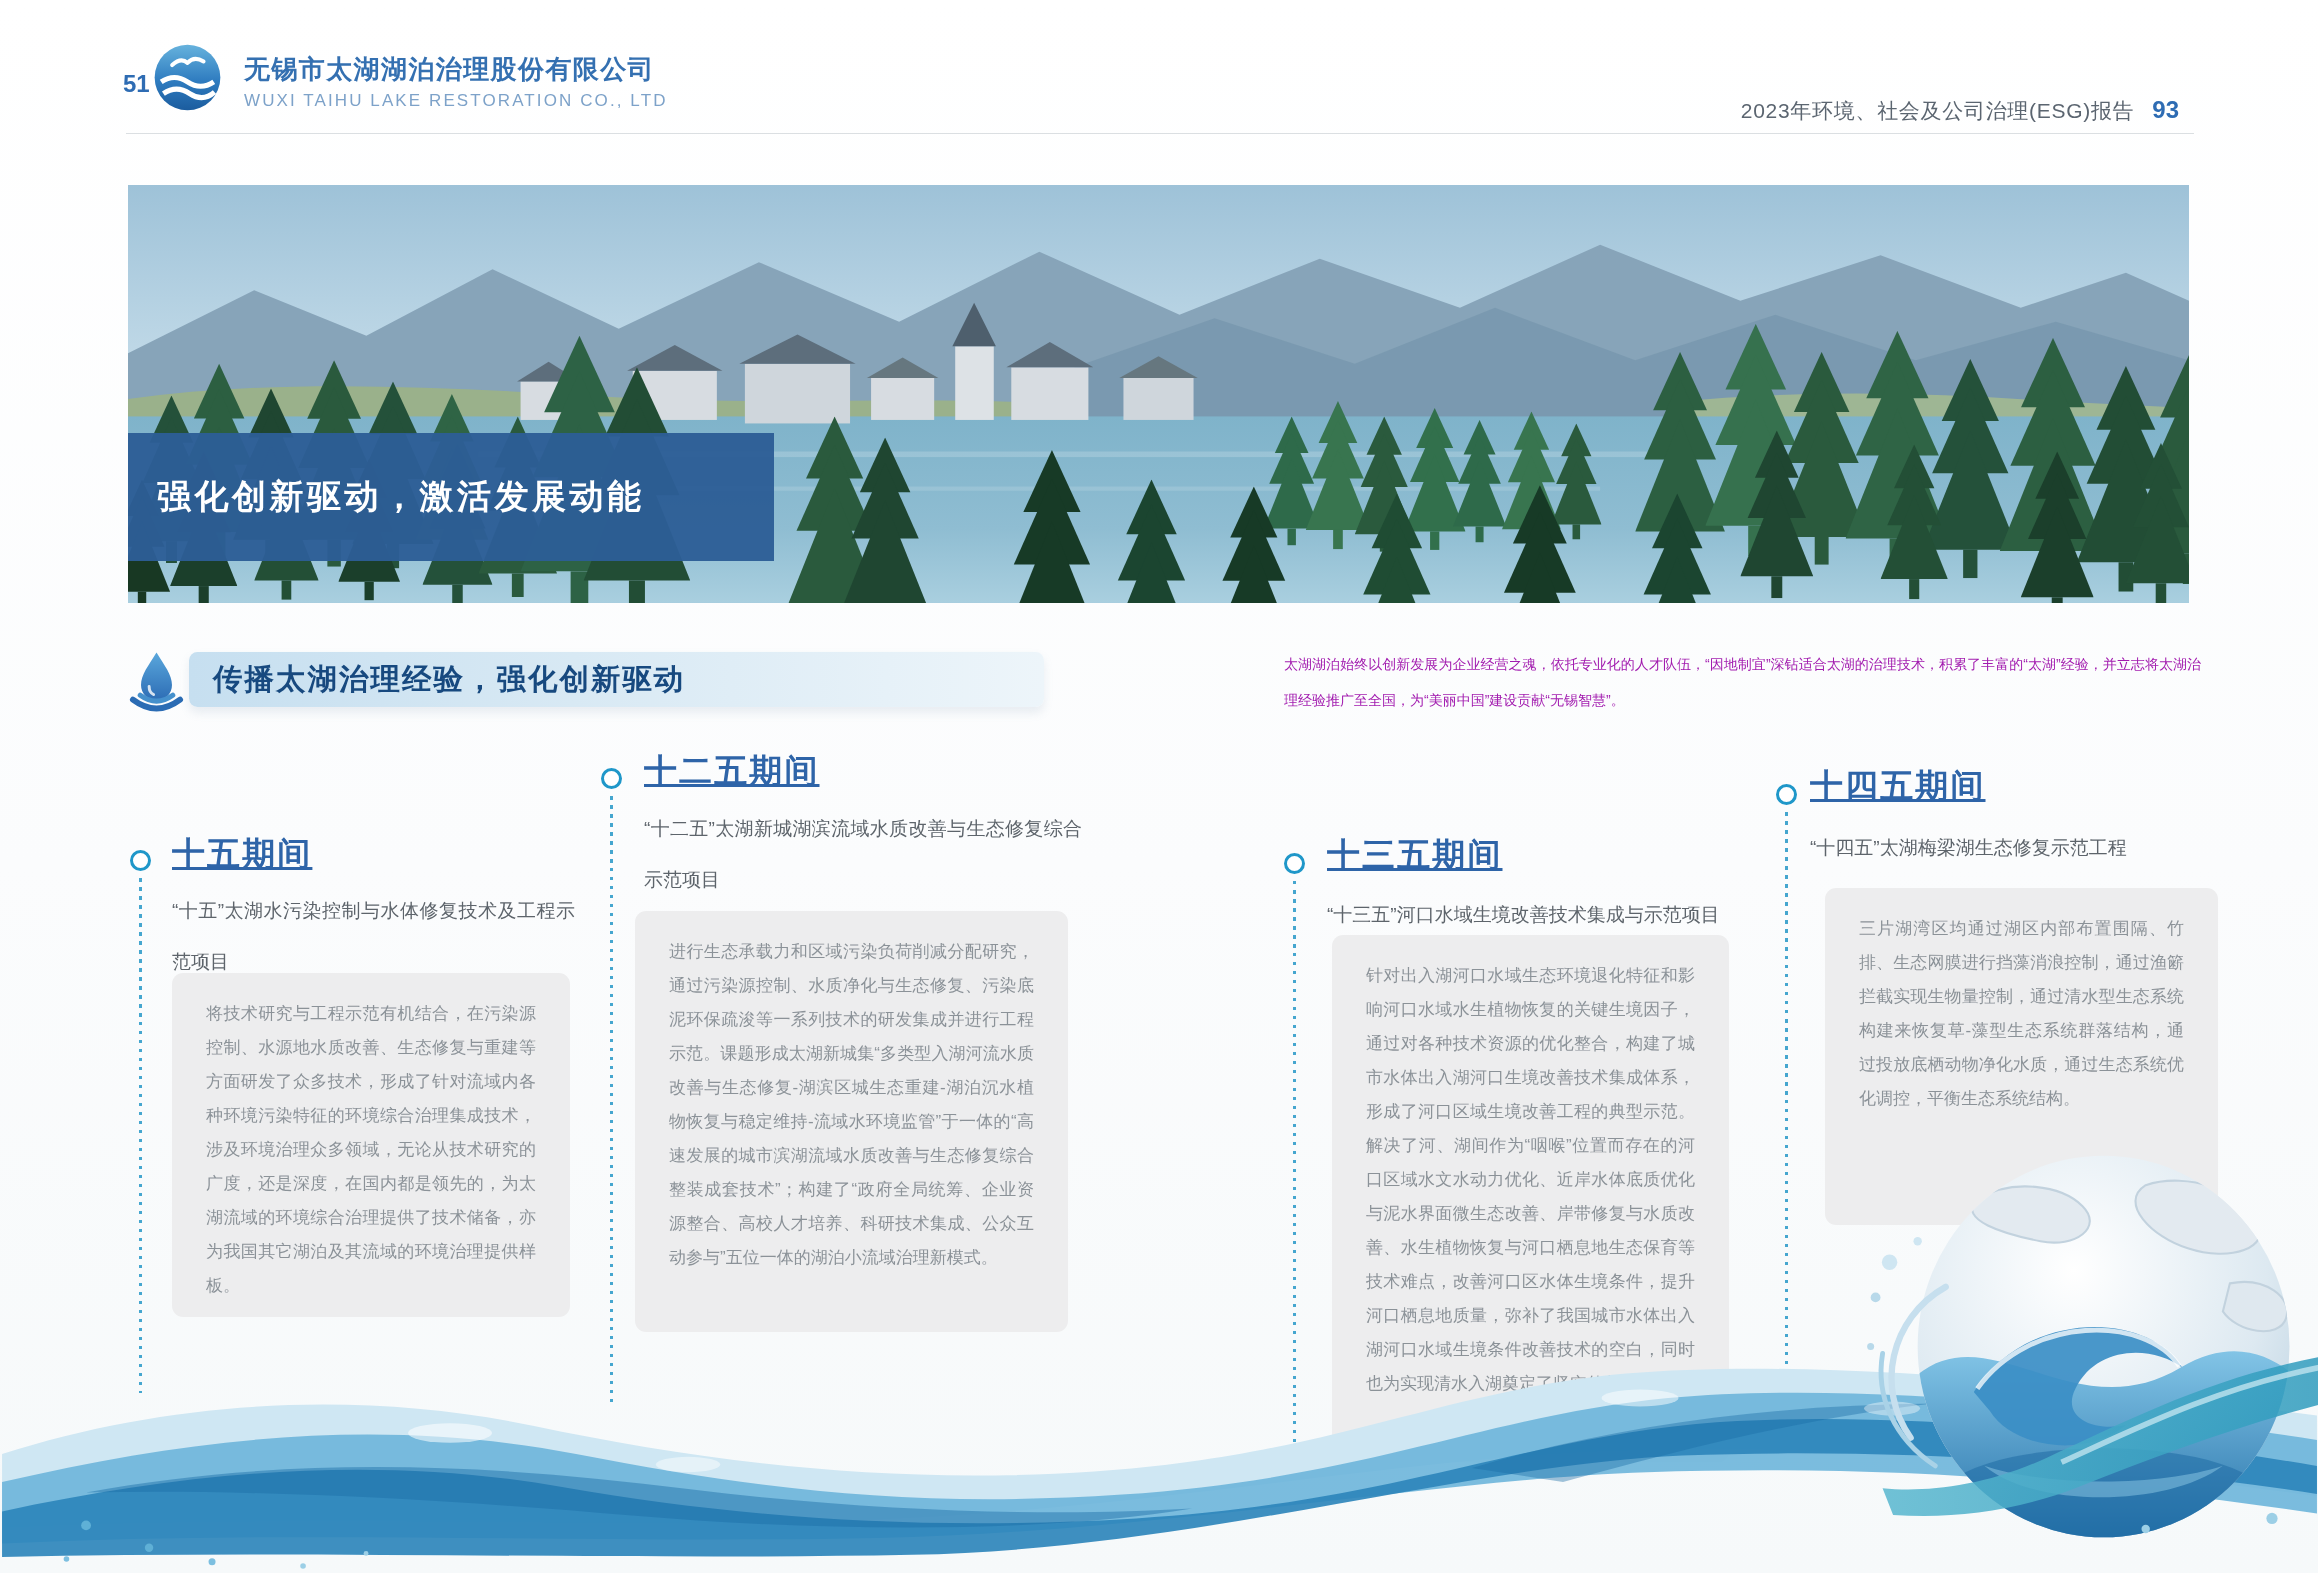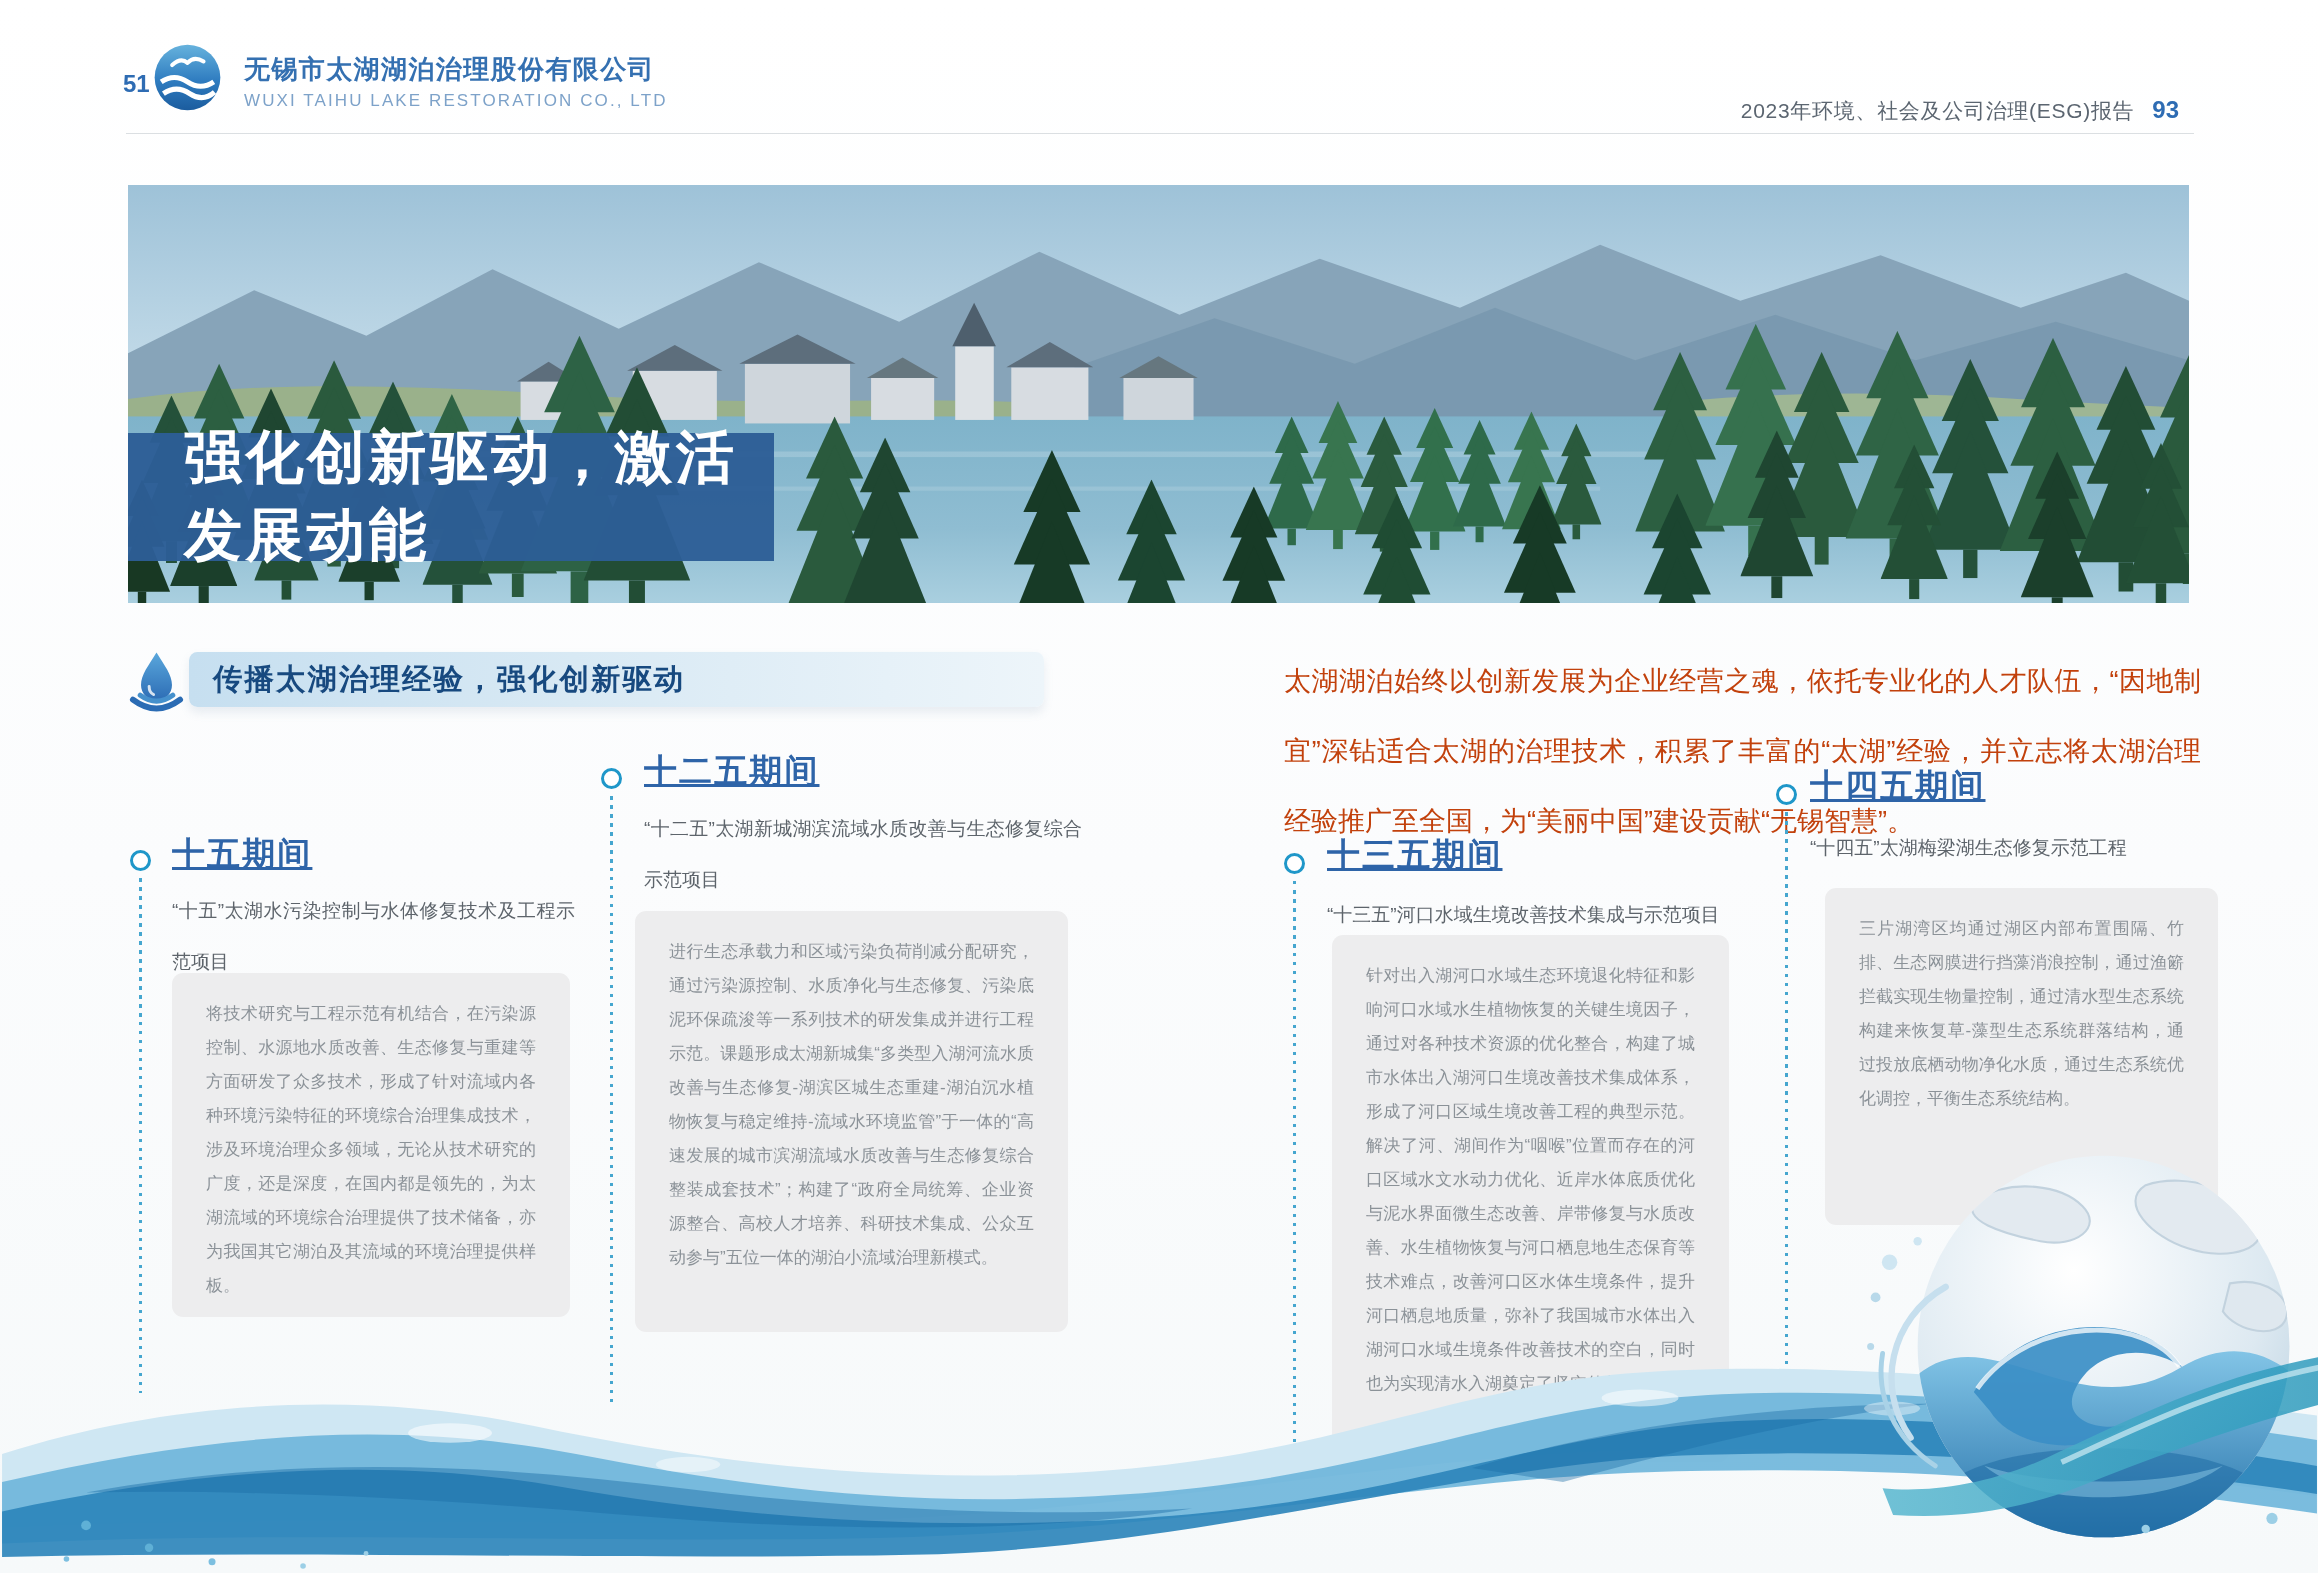--- a/index.html
+++ b/index.html
@@ -13,29 +13,29 @@
   .pgnum{font-size:24px;font-weight:bold;color:#2e6cb3;text-align:center;}
   .company-cn{font-size:26px;color:#3470b1;letter-spacing:1.4px;font-weight:bold;}
   .company-en{font-size:17px;color:#7da2c9;letter-spacing:2.1px;margin-top:4.2px;}
   .report-title{font-size:21px;color:#5b6570;letter-spacing:0.7px;margin-top:25px;}
   .header-right{display:flex;align-items:baseline;gap:18px;}
   .hdr-divider{height:1.4px;background:#dbdfe2;}
   
   .banner{overflow:hidden;background:#9fc3d8;}
   .banner svg{display:block;}
   .banner-titlebox{background:rgba(45,94,150,.96);display:flex;align-items:center;}
-  .banner-title{font-size:58px;font-weight:bold;color:#ffffff;letter-spacing:3.5px;padding-left:56px;}
+  .banner-title{font-size:34px;font-weight:bold;color:#ffffff;letter-spacing:3.5px;padding-left:29px;}
   
   .section-bar{
     background:linear-gradient(90deg,#c6dff0 0%,#d8e9f4 45%,#edf5fa 100%);
     border-radius:8.4px;box-shadow:0 5.6px 9.8px rgba(110,145,170,.14);
     display:flex;align-items:center;
   }
   .section-heading{font-size:29.4px;font-weight:bold;color:#17497f;letter-spacing:2.1px;padding-left:24px;}
-  .intro{font-size:27px;color:#c2410c;line-height:2.6;text-align:justify;}
+  .intro{font-size:14px;color:#a21caf;line-height:2.6;text-align:justify;}
   
   .tmarker{width:21px;height:21px;border:3.5px solid #1f97c9;border-radius:50%;background:#ffffff;box-sizing:border-box;}
   .tdots{width:2.8px;background:repeating-linear-gradient(to bottom,#45a6cf 0 3.5px,transparent 3.5px 9px);}
   .period{font-size:33px;font-weight:bold;color:#2e64a8;letter-spacing:2.1px;text-decoration:underline;}
   .project{font-size:19px;color:#5d646b;line-height:2.7;text-align:justify;}
   .desc-box{background:#ededee;border-radius:11.2px;padding:24px 34px;box-sizing:border-box;}
   .desc{font-size:17px;color:#8b9298;line-height:34px;text-align:justify;}
 </style>
 </head>
 <body>

